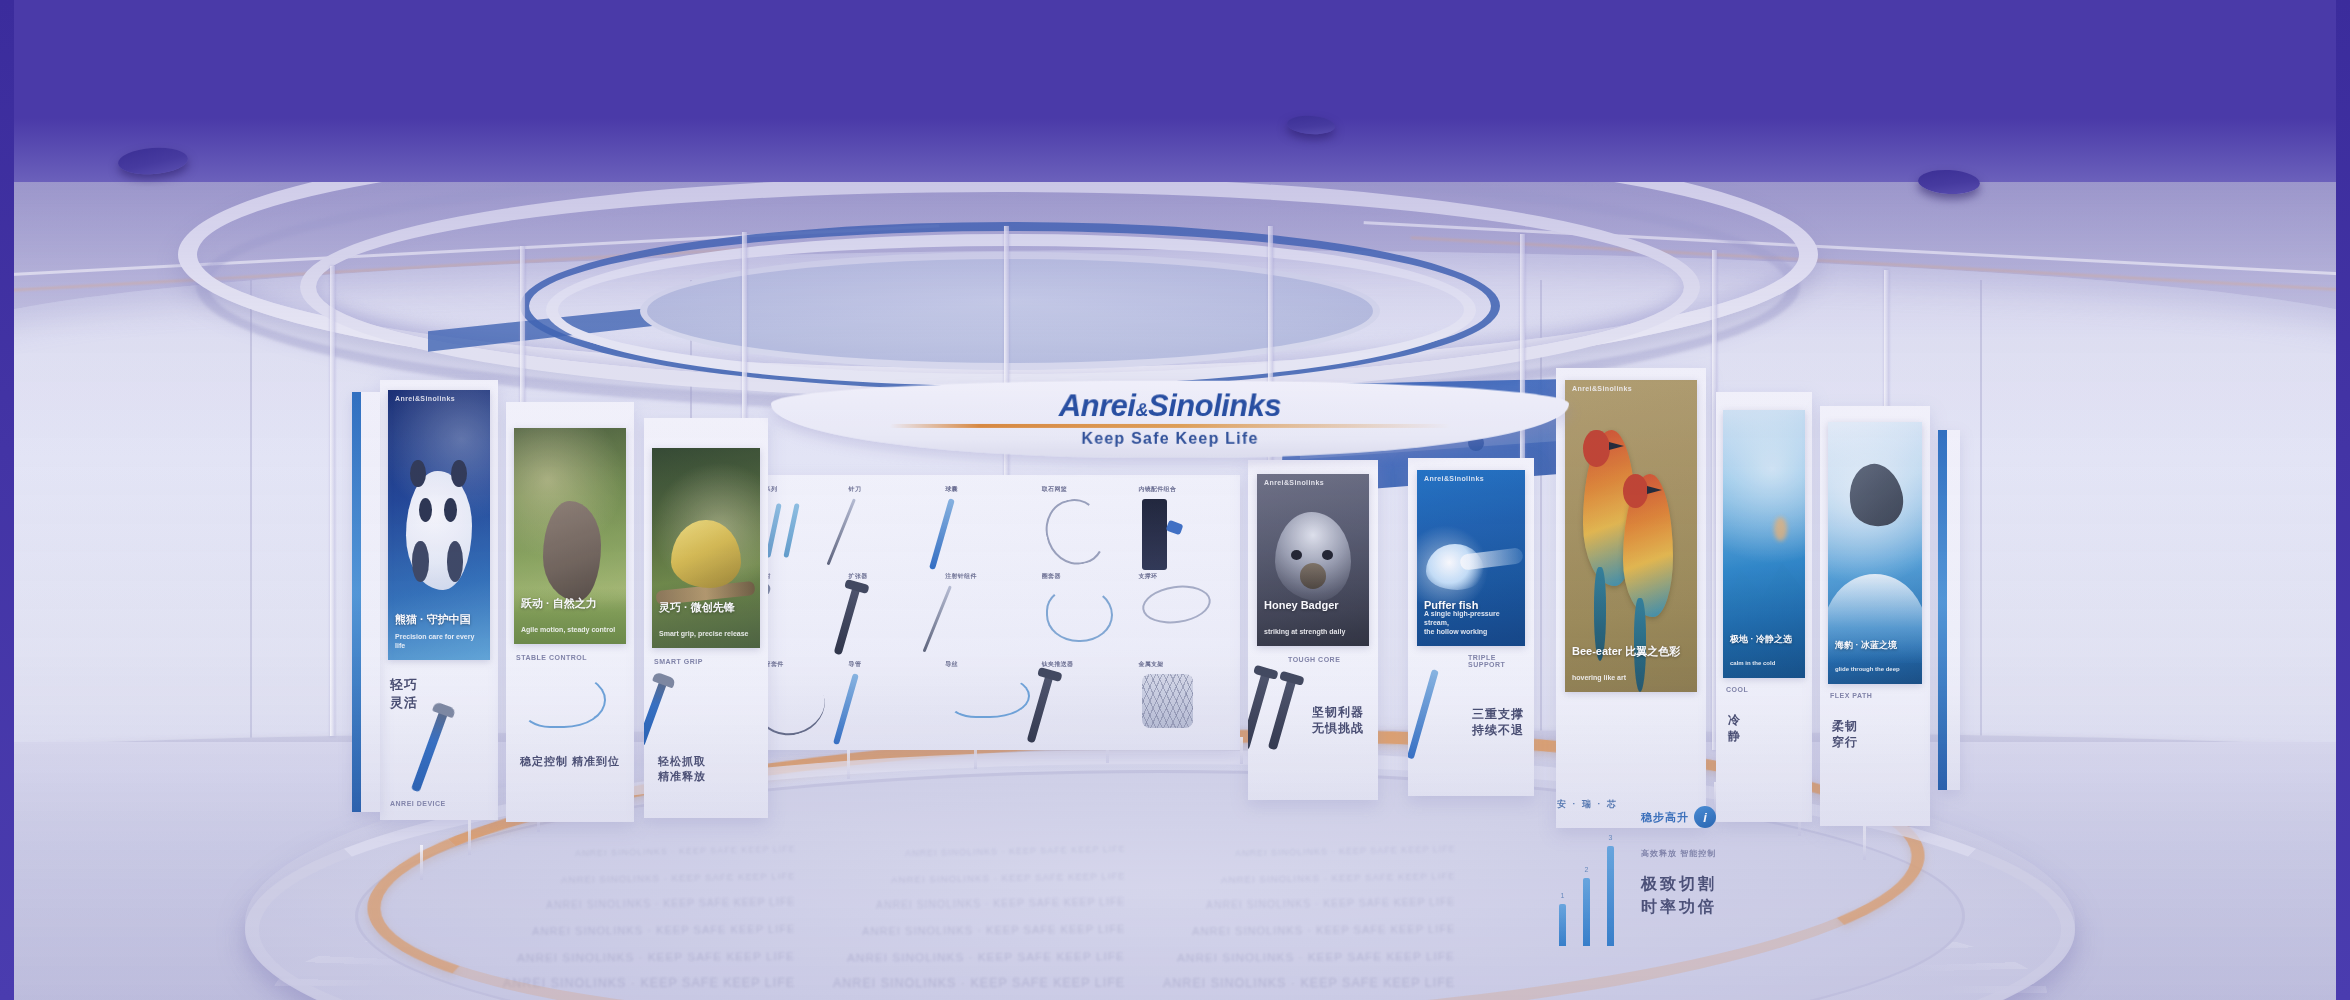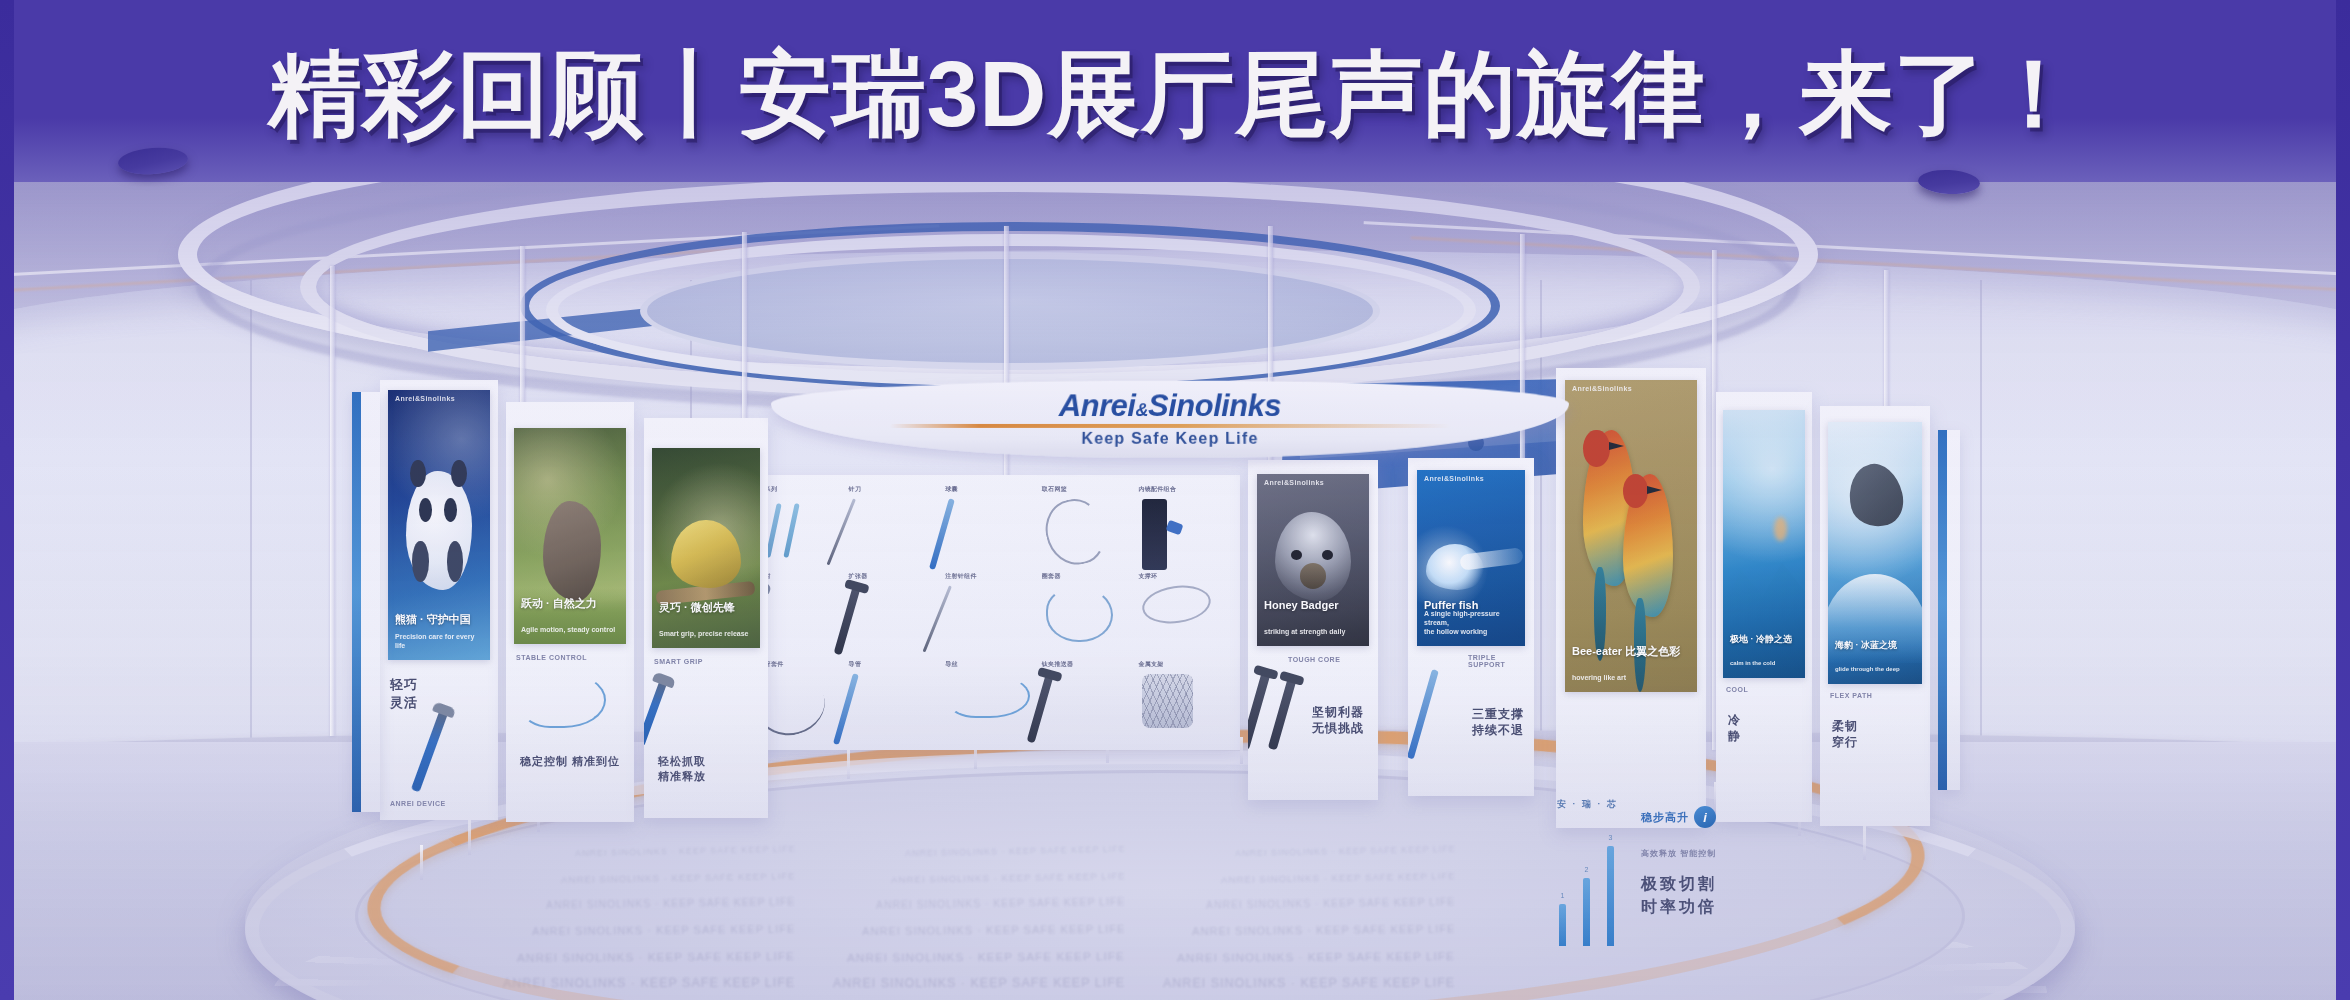--- a/index.html
+++ b/index.html
@@ -903,17 +903,16 @@
       <div id="platform-edge"></div>
     </div>
 
   </div>
 
   <div id="banner">
     <div class="ceiling-disc" id="disc-a"></div>
     <div class="ceiling-disc" id="disc-b"></div>
     <div class="ceiling-disc" id="disc-c"></div>
   </div>
-  <div id="title">精彩回顾丨安瑞3D展厅尾声的旋律，来了！</div>
 
   <div class="edge-strip left"></div>
   <div class="edge-strip right"></div>
 </div>
 
 </body></html>

